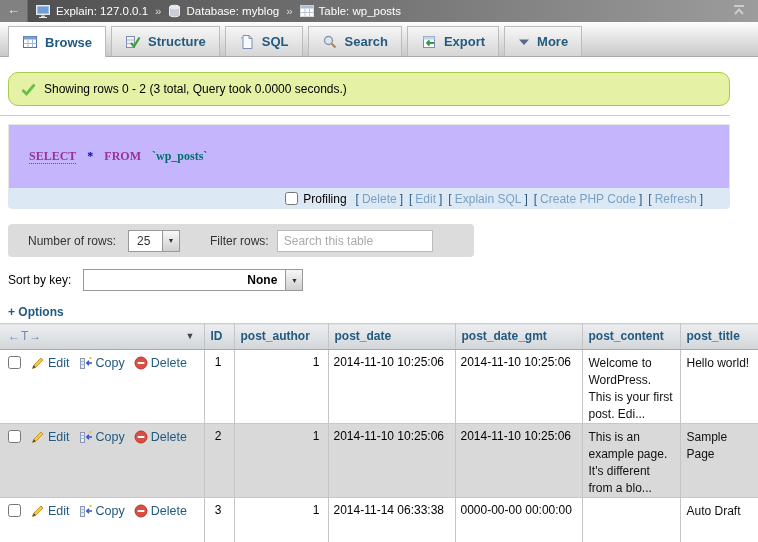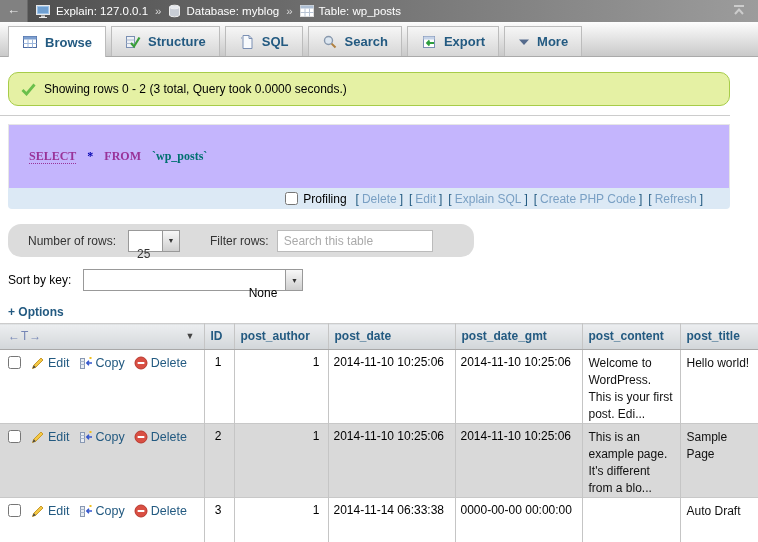--- a/index.html
+++ b/index.html
@@ -44,37 +44,37 @@
   .sqltok { margin-right:8px; }
   .profbar { background:#dce9f5; height:21px; border-radius:0 0 4px 4px;
     display:flex; align-items:center; justify-content:flex-end; padding-right:24px; font-size:12px; }
   .profbar input { margin-right:5px; }
   .prof-label { margin-right:6px; }
   .br { color:#235a81; margin:0 3px; }
   .proflink { color:#7aa0c4; text-decoration:none; cursor:pointer; }
 
   
   .controls { margin:15px 0 0 8px; width:466px; height:33px; background:#dcdcdc;
-    border-radius:13px; display:flex; align-items:center; color:#333; }
+    border-radius:4px; display:flex; align-items:center; color:#333; }
   .controls .lbl1 { margin-left:20px; }
   .sel { display:inline-flex; align-items:stretch; background:#fff; border:1px solid #999;
     height:22px; cursor:pointer; }
-  .sel .sel-val { padding:16px 8px 0 8px; }
+  .sel .sel-val { padding:3px 8px 0 8px; }
   .sel .sel-btn { width:17px; background:linear-gradient(#f8f8f8,#cfcfcf); border-left:1px solid #999;
     display:flex; align-items:center; justify-content:center; font-size:7px; color:#333; }
   .sel-rows { margin-left:12px; width:52px; }
   .sel-rows .sel-val { flex:1; }
   .lbl2 { margin-left:30px; }
   .filter-input { margin-left:8px; width:156px; height:22px; border:1px solid #bbb;
     padding:0 6px; font-size:12px; font-family:"Liberation Sans",sans-serif; color:#1d4ed8; }
   .filter-input::placeholder { color:#aaa; }
 
   .sortrow { margin:12px 0 0 8px; display:flex; align-items:center;text-align:right; }
   .sel-sort { margin-left:12px; width:220px; }
-  .sel-sort .sel-val { flex:1; }
+  .sel-sort .sel-val { flex:1;font-weight:bold; }
 
   .options-link { display:inline-block; margin:14px 0 0 8px; color:#235a81;
     text-decoration:none; cursor:pointer;font-weight:bold; }
 
   
   table.results { border-collapse:collapse; table-layout:fixed; width:758px; margin-top:4px; }
   table.results th, table.results td { border-right:1px solid #c5c5c5; vertical-align:top;
     font-size:12px; overflow:hidden; }
   table.results th:last-child, table.results td:last-child { border-right:none; }
   thead th { background:linear-gradient(#eceef0,#d2d6d9); border-top:1px solid #ccc;

